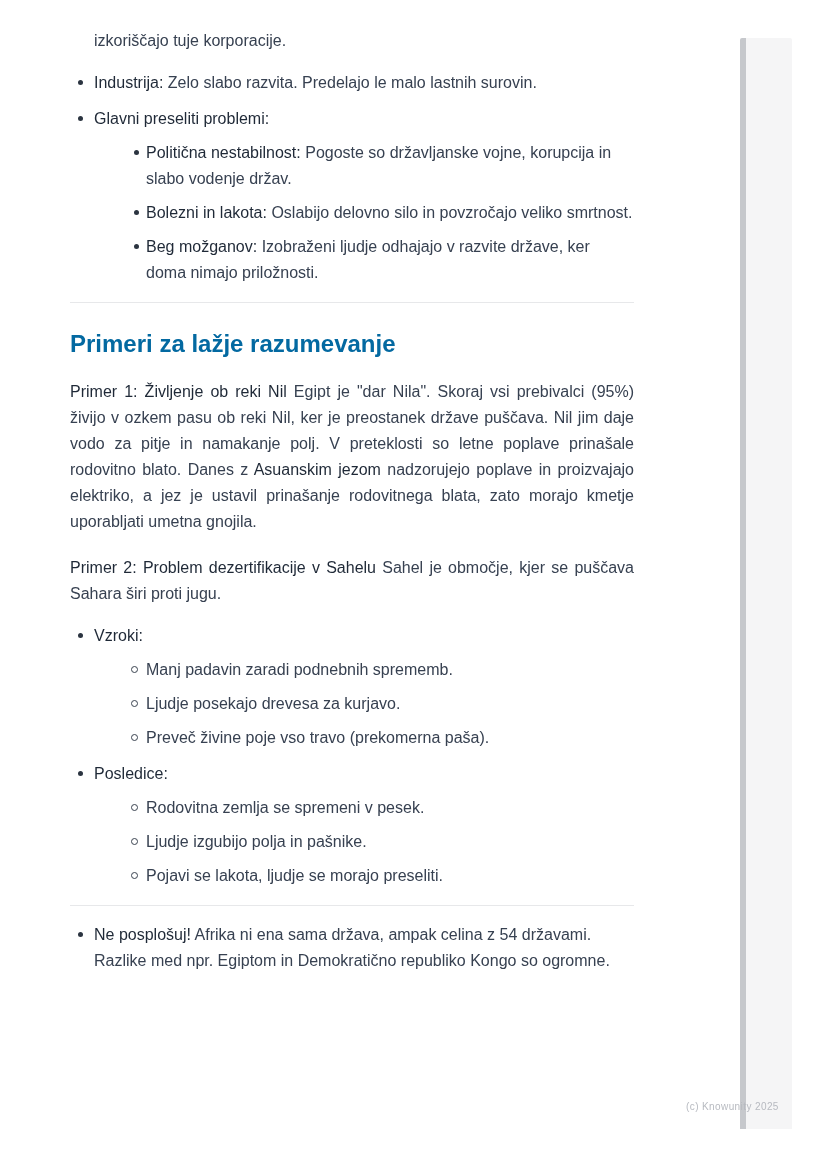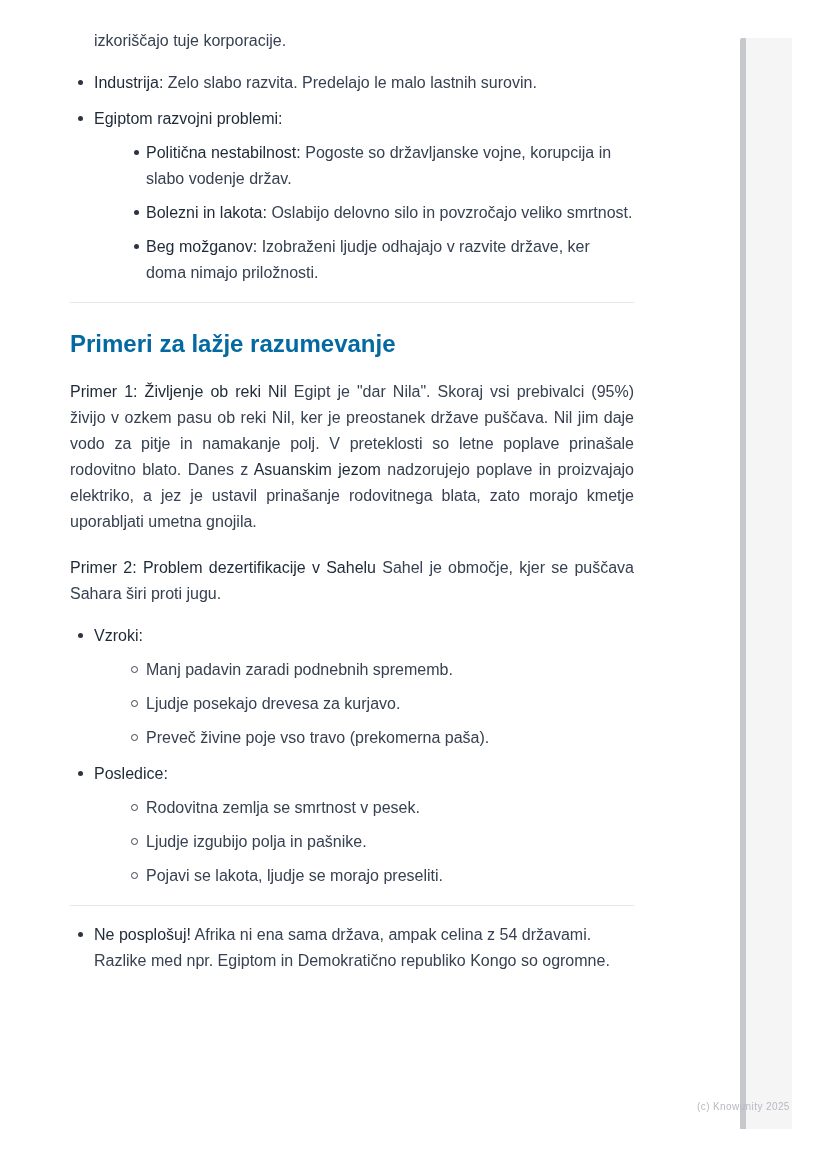--- a/index.html
+++ b/index.html
@@ -57,33 +57,32 @@
     border-radius: 2px 2px 0 0;
   }
   .copyright-watermark {
     position: absolute;
     left: 686px; top: 1101px;
     font-size: 10px; line-height: 12px;
     letter-spacing: 0.4px;
     color: #b7bac0;
     z-index: 2;
     white-space: nowrap;
-    margin-left: 11px;
   }
 </style>
 </head>
 <body>
 
 <div class="content">
 
   <p class="continuation">izkoriščajo tuje korporacije.</p>
 
   <ul class="top">
       <li><strong>Industrija:</strong> Zelo slabo razvita. Predelajo le malo lastnih surovin.</li>
-      <li><strong>Egiptom razvojni problemi:</strong><ul class="sub disc">
+      <li><strong>Glavni preseliti problemi:</strong><ul class="sub disc">
           <li><strong>Politična nestabilnost:</strong> Pogoste so državljanske vojne, korupcija in slabo vodenje držav.</li>
           <li><strong>Bolezni in lakota:</strong> Oslabijo delovno silo in povzročajo veliko smrtnost.</li>
           <li><strong>Beg možganov:</strong> Izobraženi ljudje odhajajo v razvite države, ker doma nimajo priložnosti.</li>
         </ul></li>
     </ul>
 
   <hr class="section-divider">
 
   <h2 class="section-heading">Primeri za lažje razumevanje</h2>
 
@@ -91,21 +90,21 @@
 
   <p class="body-paragraph"><strong>Primer 2: Problem dezertifikacije v Sahelu</strong> Sahel je območje, kjer se puščava Sahara širi proti jugu.</p>
 
   <ul class="top">
       <li><strong>Vzroki:</strong><ul class="sub circle">
           <li>Manj padavin zaradi podnebnih sprememb.</li>
           <li>Ljudje posekajo drevesa za kurjavo.</li>
           <li>Preveč živine poje vso travo (prekomerna paša).</li>
         </ul></li>
       <li><strong>Posledice:</strong><ul class="sub circle">
-          <li>Rodovitna zemlja se smrtnost v pesek.</li>
+          <li>Rodovitna zemlja se spremeni v pesek.</li>
           <li>Ljudje izgubijo polja in pašnike.</li>
           <li>Pojavi se lakota, ljudje se morajo preseliti.</li>
         </ul></li>
     </ul>
 
   <hr class="section-divider">
 
 
   <ul class="top">
       <li><strong>Ne posplošuj!</strong> Afrika ni ena sama država, ampak celina z 54 državami. Razlike med npr. Egiptom in Demokratično republiko Kongo so ogromne.</li>

